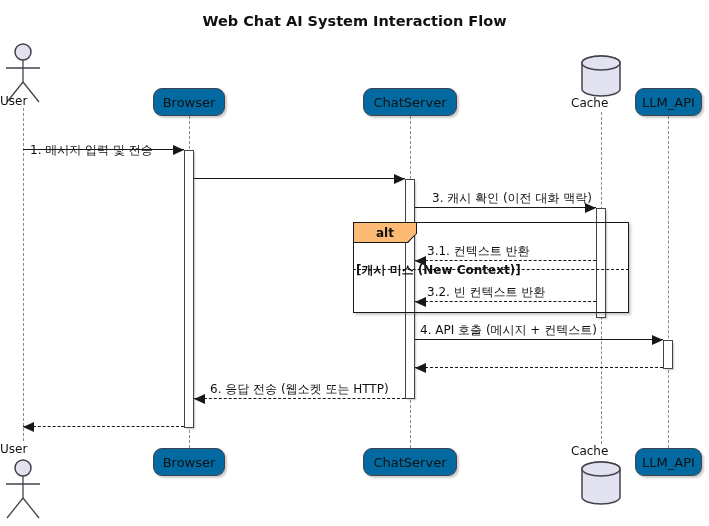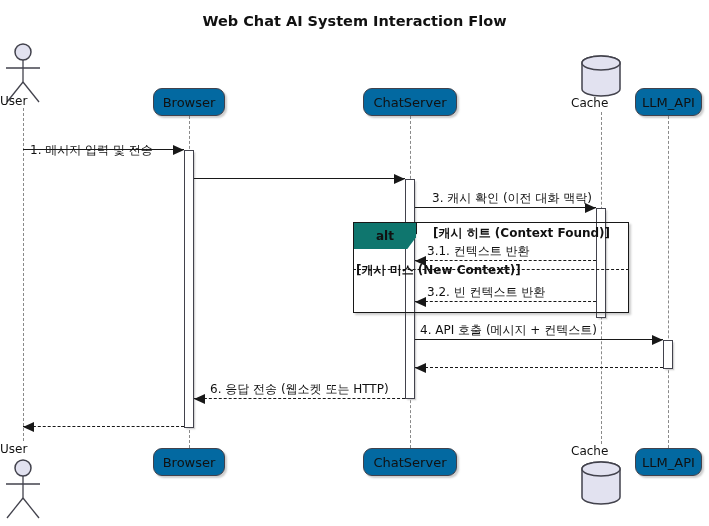--- a/index.html
+++ b/index.html
@@ -20,21 +20,21 @@
   .mline { position:absolute; height:0; border-top:1.3px solid #181818; }
   .mline.dashed { border-top-style:dashed; }
   .ah-r { position:absolute; width:0; height:0; border-top:5px solid transparent;
           border-bottom:5px solid transparent; border-left:11px solid #181818; }
   .ah-l { position:absolute; width:0; height:0; border-top:5px solid transparent;
           border-bottom:5px solid transparent; border-right:11px solid #181818; }
   .alt-frame { position:absolute; border:1.4px solid #181818; box-sizing:border-box;
                box-shadow:2px 2px 2px rgba(110,110,110,0.35); }
   .alt-tab-outer { position:absolute; left:-1px; top:-1px; width:64px; height:21px;
                    background:#181818; clip-path:polygon(0 0,100% 0,100% 55%,86% 100%,0 100%); }
-  .alt-tab-inner { position:absolute; left:0; top:0; width:62px; height:26px; background:#0f766e;
+  .alt-tab-inner { position:absolute; left:0; top:0; width:62px; height:19px; background:#fdba74;
                    clip-path:polygon(0 0,100% 0,100% 55%,86% 100%,0 100%);
                    display:flex; align-items:center; justify-content:center;
                    font-size:12px; font-weight:bold; }
   .guard { position:absolute; font-size:12px; font-weight:bold; white-space:nowrap; }
   .alt-divider { position:absolute; height:0; border-top:1px dashed #181818; }
   svg .shape { fill:#E2E2F0; stroke:#42424c; stroke-width:1.5; }
   svg .stick { stroke:#42424c; stroke-width:1.3; fill:none; }
 </style>
 </head>
 <body>
@@ -82,21 +82,20 @@
   <div class="ah-r" style="left:394px;top:174px;"></div>
 
   <div class="mlabel" style="left:432px;top:190px;">3. 캐시 확인 (이전 대화 맥락)</div>
   <div class="mline" style="left:415px;top:207px;width:181px;"></div>
   <div class="ah-r" style="left:585px;top:203px;"></div>
 
   <div class="alt-frame" style="left:353px;top:222px;width:276px;height:91px;">
     <div class="alt-tab-outer"></div>
     <div class="alt-tab-inner">alt</div>
   </div>
-  <div class="guard" style="left:433px;top:225px;">[캐시 히트 (Context Found)]</div>
   <div class="alt-divider" style="left:353px;top:269px;width:276px;"></div>
   <div class="guard" style="left:356px;top:262px;">[캐시 미스 (New Context)]</div>
 
   <div class="mlabel" style="left:427px;top:243px;">3.1. 컨텍스트 반환</div>
   <div class="mline dashed" style="left:415px;top:260px;width:181px;"></div>
   <div class="ah-l" style="left:415px;top:256px;"></div>
 
   <div class="mlabel" style="left:427px;top:284px;">3.2. 빈 컨텍스트 반환</div>
   <div class="mline dashed" style="left:415px;top:301px;width:181px;"></div>
   <div class="ah-l" style="left:415px;top:297px;"></div>

